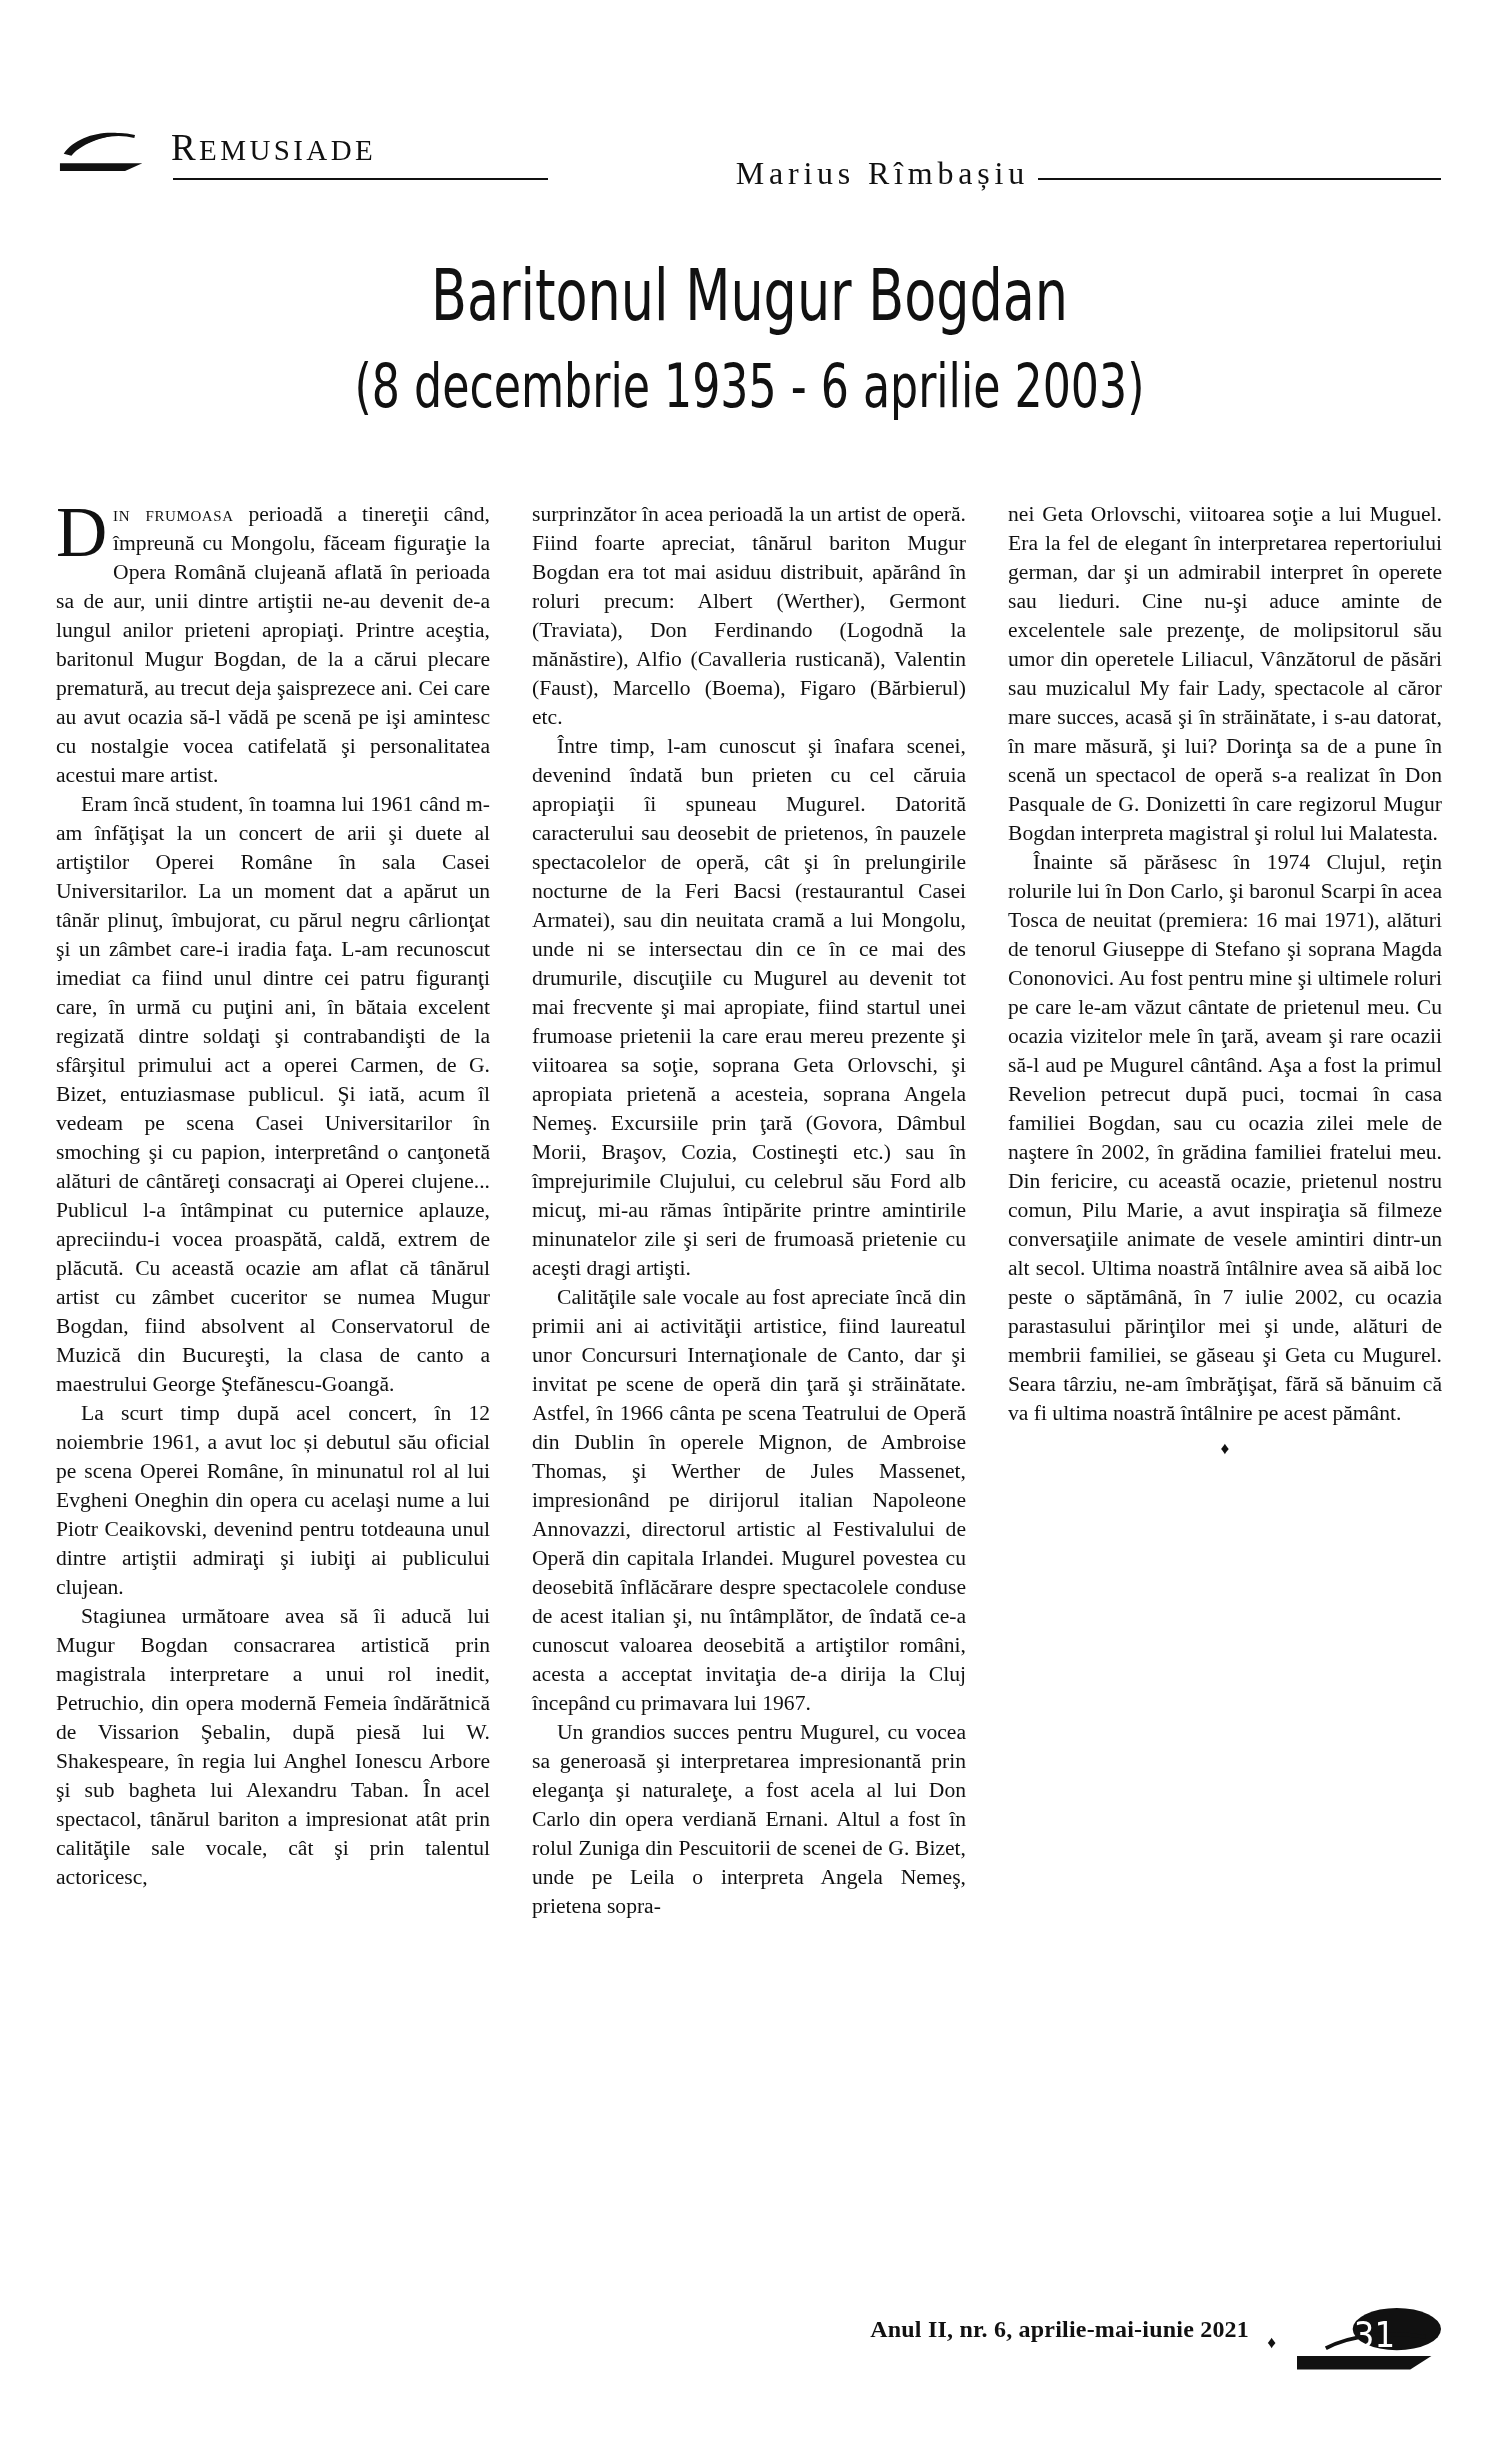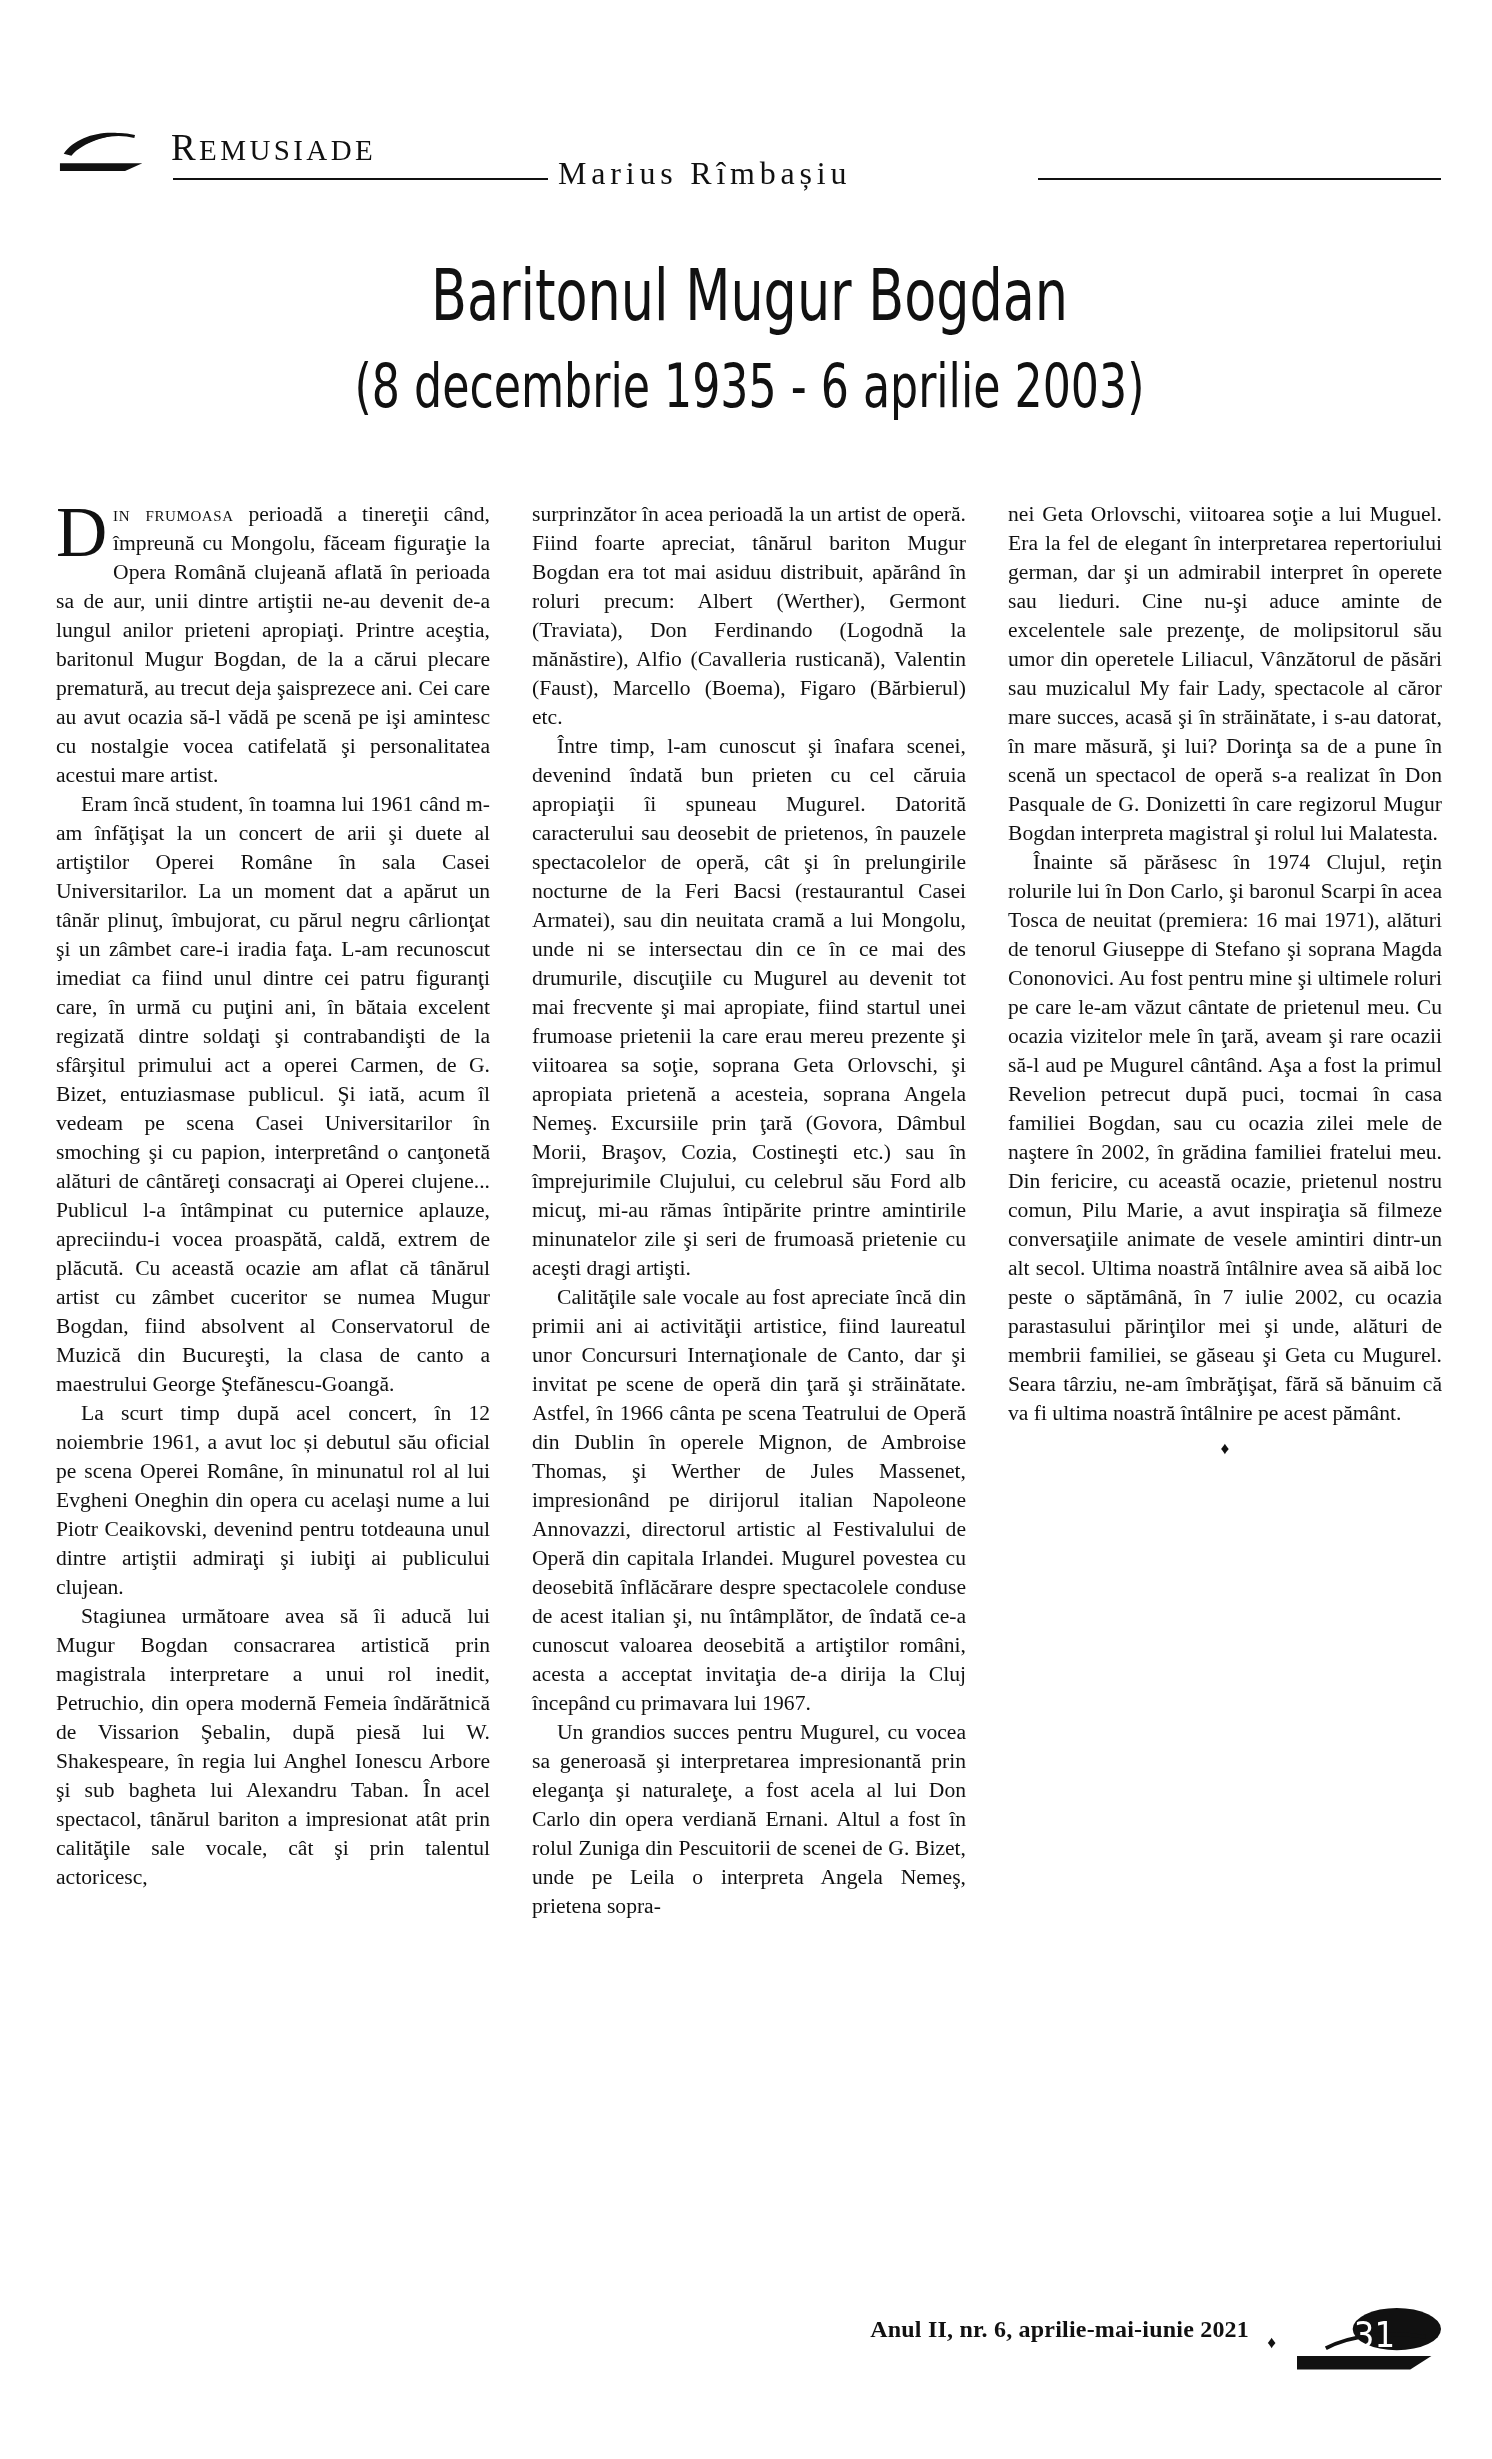--- a/index.html
+++ b/index.html
@@ -66,21 +66,21 @@
     top: 65px;
     width: 403px;
     height: 1.9px;
     background: #111;
   }
   .author {
     position: absolute;
     left: 500px;
     top: 42px;
     width: 471px;
-    text-align: left;
+    text-align: right;
     font-size: 32px;
     letter-spacing: 4.8px;
     font-family: "Liberation Serif", serif;
   }
 
   
   .title {
     position: absolute;
     left: 58px;
     top: 257px;

